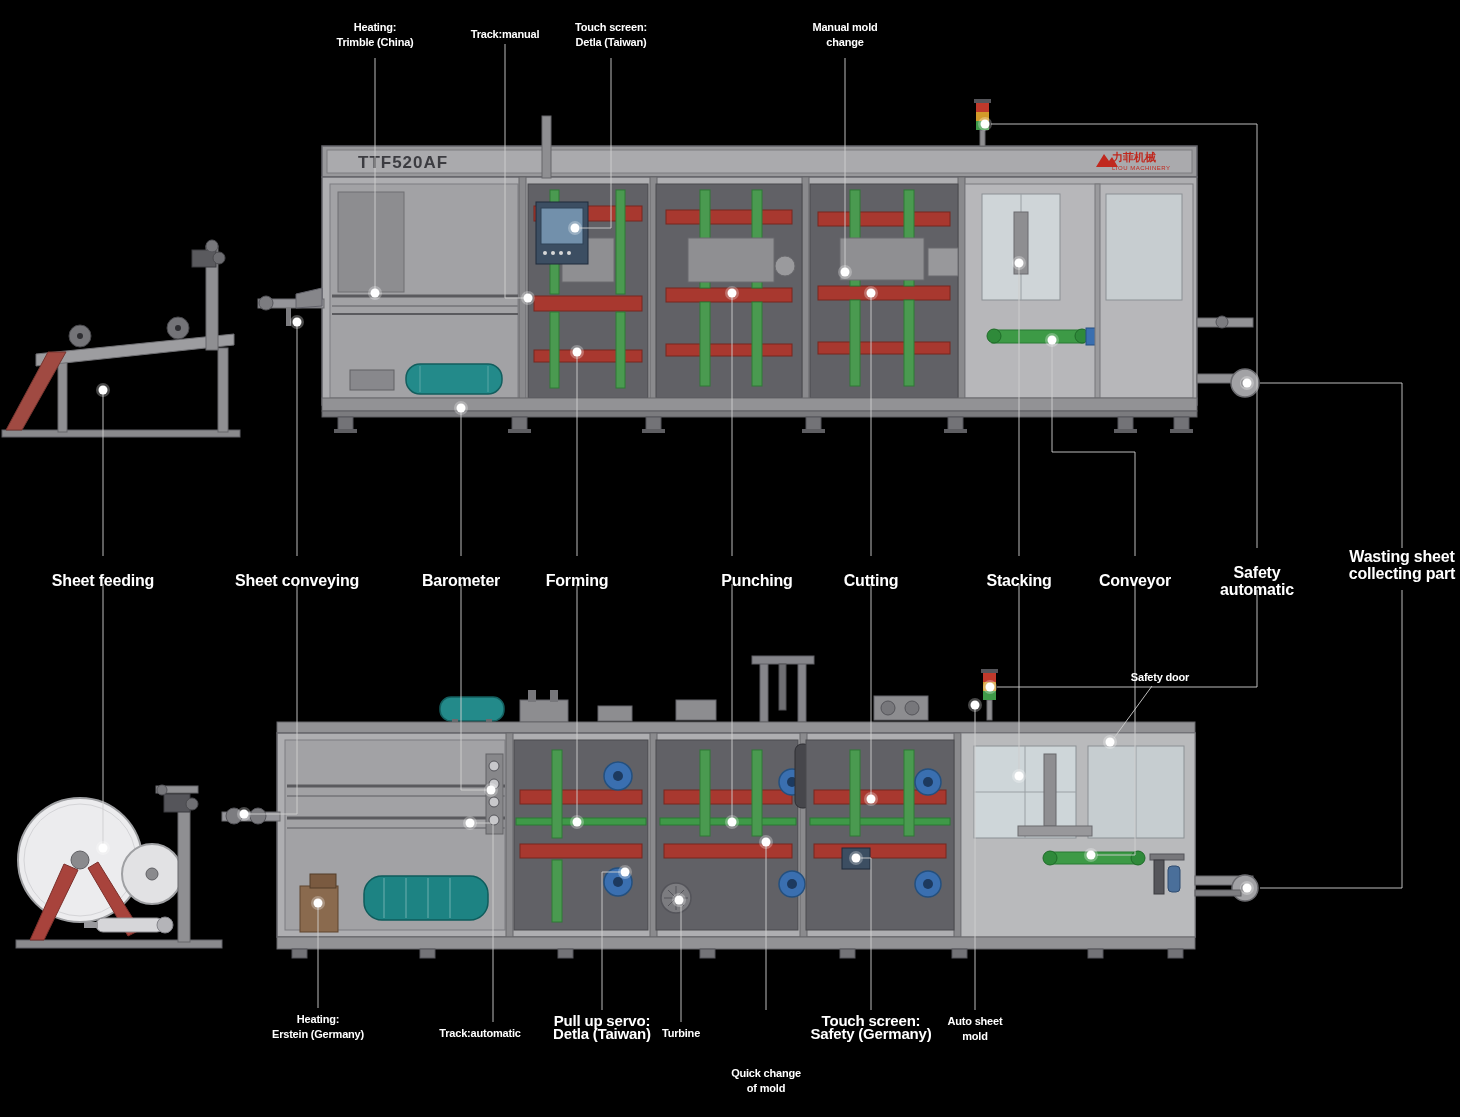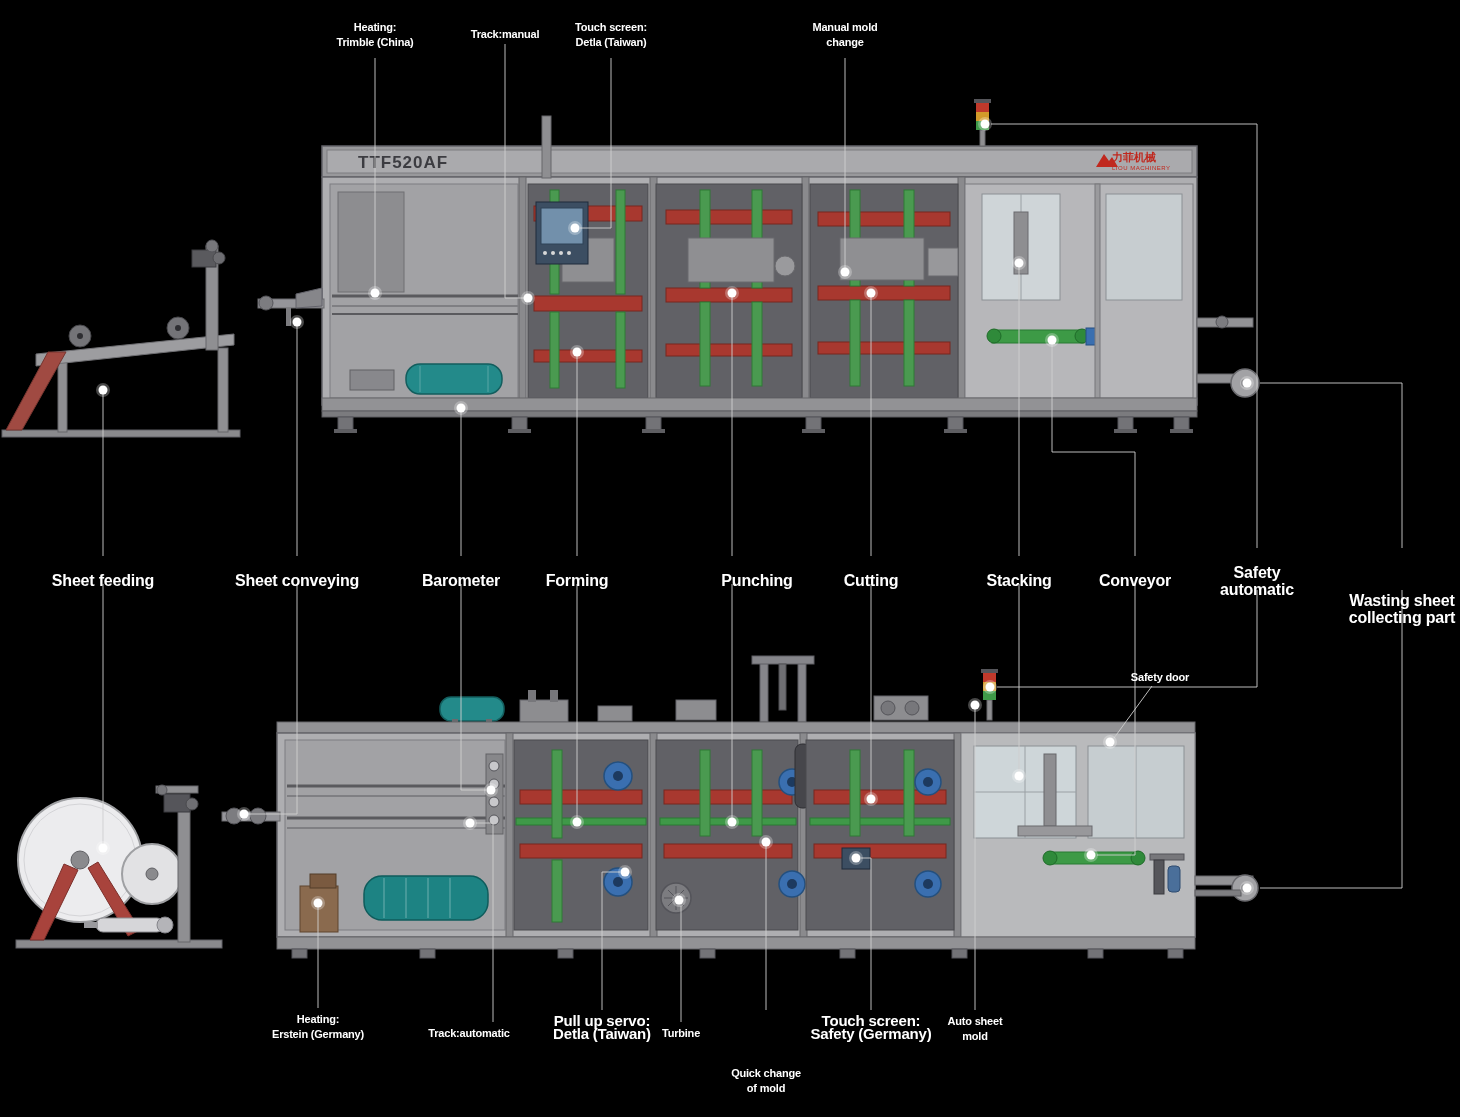--- a/index.html
+++ b/index.html
@@ -448,30 +448,30 @@
 <div class="lbl f15" style="left:1019px;top:560px">
   <span>Stacking</span>
 </div>
 <div class="lbl f15" style="left:1135px;top:560px">
   <span>Conveyor</span>
 </div>
 <div class="lbl f15" style="left:1257px;top:552px">
   <span>Safety</span>
       <span>automatic</span>
 </div>
-<div class="lbl f15" style="left:1402px;top:580px">
+<div class="lbl f15" style="left:1402px;top:536px">
   <span>Wasting sheet</span>
       <span>collecting part</span>
 </div>
 
 <div class="lbl f13" style="left:318px;top:1012px">
   <span>Heating:</span>
       <span>Erstein (Germany)</span>
 </div>
-<div class="lbl f13" style="left:469px;top:1026px">
+<div class="lbl f13" style="left:480px;top:1026px">
   <span>Track:automatic</span>
 </div>
 <div class="lbl f11" style="left:602px;top:1014px">
   <span>Pull up servo:</span>
       <span>Detla (Taiwan)</span>
 </div>
 <div class="lbl f13" style="left:681px;top:1026px">
   <span>Turbine</span>
 </div>
 <div class="lbl f13" style="left:766px;top:1066px">

